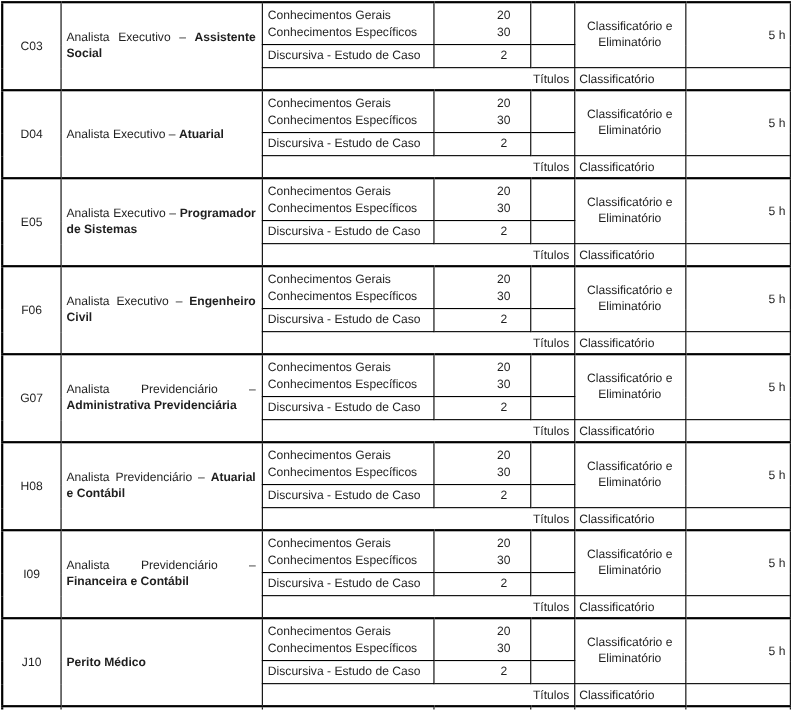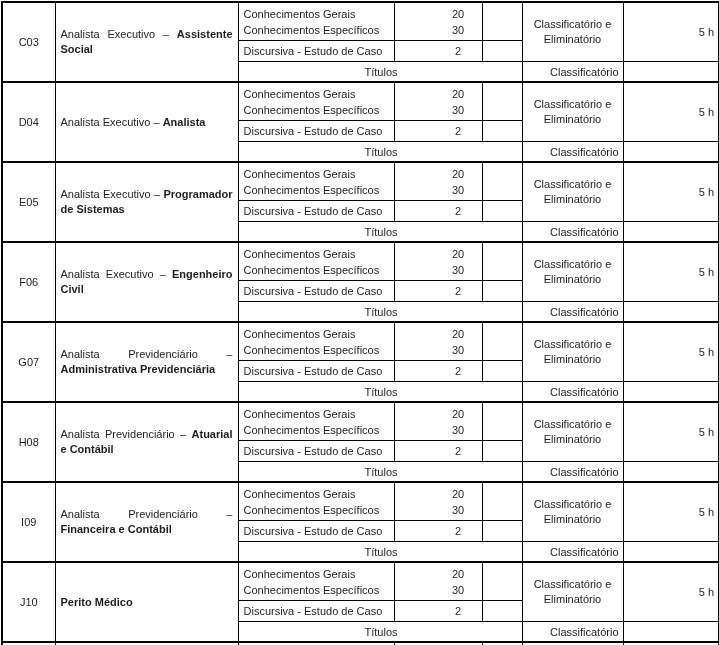--- a/index.html
+++ b/index.html
@@ -37,22 +37,22 @@
   td.position {
     text-align: justify;
     line-height: 15px;
     padding: 2px 5px;
   }
   td.position b { font-weight: bold; }
   td.test-name { text-align: left; line-height: 16px; padding-left: 5px; margin-left: 32px; }
   td.num { text-align: center; line-height: 16px; padding-left: 44px; }
   td.character { text-align: center; line-height: 15px; }
   td.duration { text-align: right; }
-  td.titulos { text-align: center; padding-left: 6px; }
-  td.titulos-char { text-align: right; }
+  td.titulos { text-align: right; padding-left: 6px; }
+  td.titulos-char { text-align: left; }
   td.empty { }
 </style>
 </head>
 <body>
 
 <div class="page">
   <table class="exam">
     <colgroup>
       <col style="width:53px">
       <col style="width:183px">
@@ -87,21 +87,21 @@
     <td class="num">1</td>
   </tr>
   <tr class="row-titulos">
     <td class="titulos" colspan="3">Títulos</td>
     <td class="titulos-char">Classificatório</td>
     <td class="empty"></td>
   </tr>
 
   <tr class="row-a">
     <td class="code" rowspan="3">D04</td>
-    <td class="position" rowspan="3"><span>Analista Executivo – </span><b>Analista</b></td>
+    <td class="position" rowspan="3"><span>Analista Executivo – </span><b>Atuarial</b></td>
     <td class="test-name">
       <div>Conhecimentos Gerais</div>
       <div>Conhecimentos Específicos</div>
     </td>
     <td class="num">
       <div>20</div>
       <div>30</div>
     </td>
     <td class="num">
       <div>1</div>

